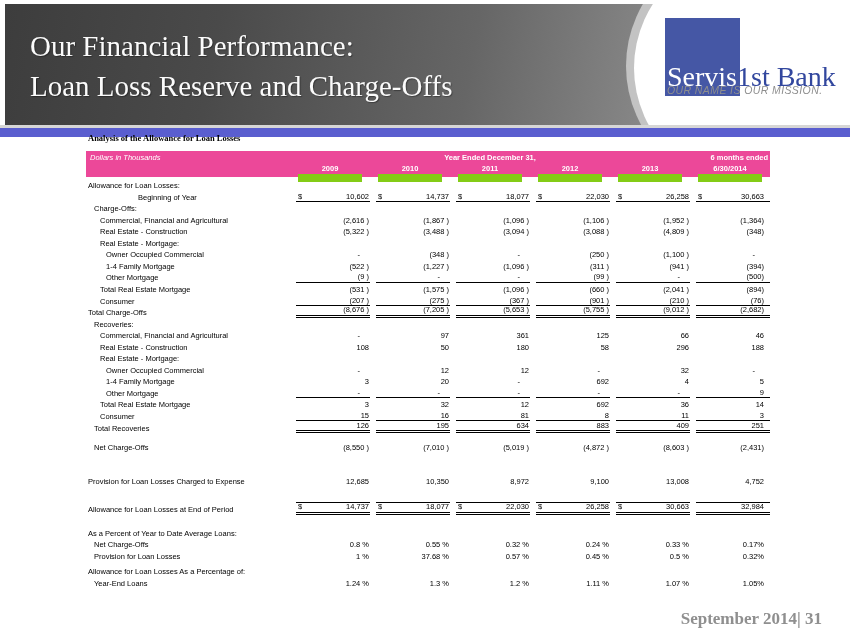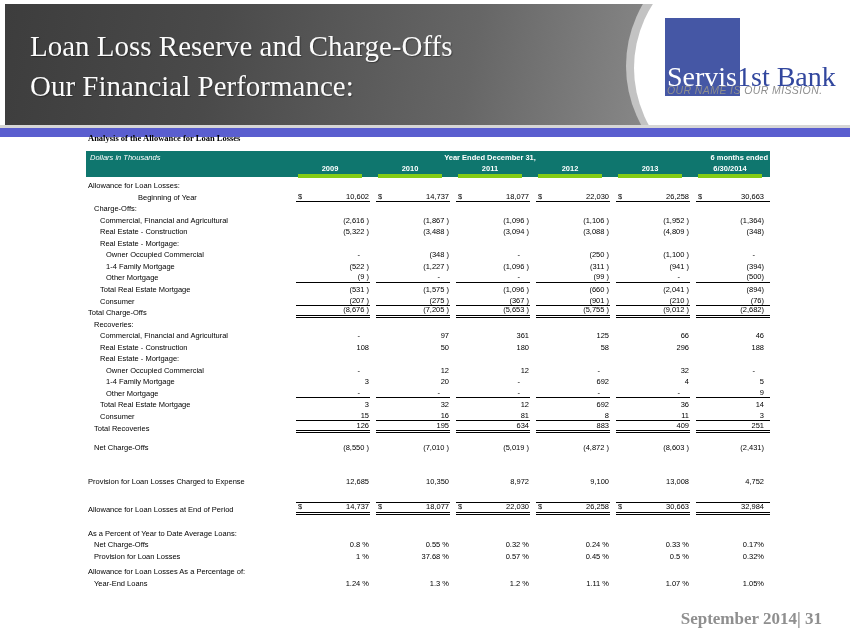--- a/index.html
+++ b/index.html
@@ -42,33 +42,33 @@
   .accent-bar{
     position:absolute;left:0;top:125px;width:850px;height:9px;background:#5a5ecf;
     border-top:3px solid #d6d6d6;
   }
   
   .table-title{
     position:absolute;left:88px;top:133px;font-family:"Liberation Serif", serif;
     font-size:8.5px;font-weight:bold;color:#000;
   }
   .band{
-    position:absolute;left:86px;top:151px;width:684px;height:26px;background:#0f766e;color:#fff;
+    position:absolute;left:86px;top:151px;width:684px;height:26px;background:#ec4899;color:#fff;
     font-size:7.5px;
   }
   .band-row1{display:flex;height:13px;align-items:center;}
   .band-label{width:204px;box-sizing:border-box;padding-left:4px;font-style:italic;}
   .band-span{width:400px;text-align:center;font-weight:bold;}
   .band-right{width:80px;text-align:right;font-weight:bold;padding-right:2px;box-sizing:border-box;}
   .band-row2{display:flex;height:13px;}
   .band-indent{width:204px;}
   .ycell{width:80px;text-align:center;}
   .ycell span{
     display:inline-block;min-width:64px;font-weight:bold;padding-bottom:1px;
-    border-bottom:4px solid #84cc16;
+    border-bottom:8px solid #84cc16;
   }
   .table-body{
     position:absolute;left:86px;top:179px;width:684px;font-size:7.5px;color:#000;line-height:1;
   }
   .trow{display:flex;height:11.55px;align-items:flex-end;}
   .trow.wrap{height:16px;}
   .tlabel{width:204px;box-sizing:border-box;white-space:nowrap;padding-bottom:1px;}
   .trow.wrap .tlabel{white-space:normal;line-height:1.08;padding-right:40px;}
   .slot{width:80px;display:flex;}
   .cell{
@@ -89,22 +89,22 @@
     font-size:17px;font-weight:bold;color:#8f8f8f;
   }
 </style>
 </head>
 <body>
 
 <div class="header">
   <div class="swoosh"></div>
   <div class="logo-panel"></div>
   <div class="slide-title">
+    <div>Our Financial Performance:</div>
     <div>Loan Loss Reserve and Charge-Offs</div>
-    <div>Our Financial Performance:</div>
   </div>
   <div class="logo-square"></div>
   <div class="bank-logo"><span class="part1">Servis</span><span class="part2">1st Bank</span></div>
   <div class="logo-tagline">OUR NAME IS OUR MISSION.</div>
 </div>
 
 <div class="accent-bar"></div>
 
 <div class="table-title">Analysis of the Allowance for Loan Losses</div>
 

